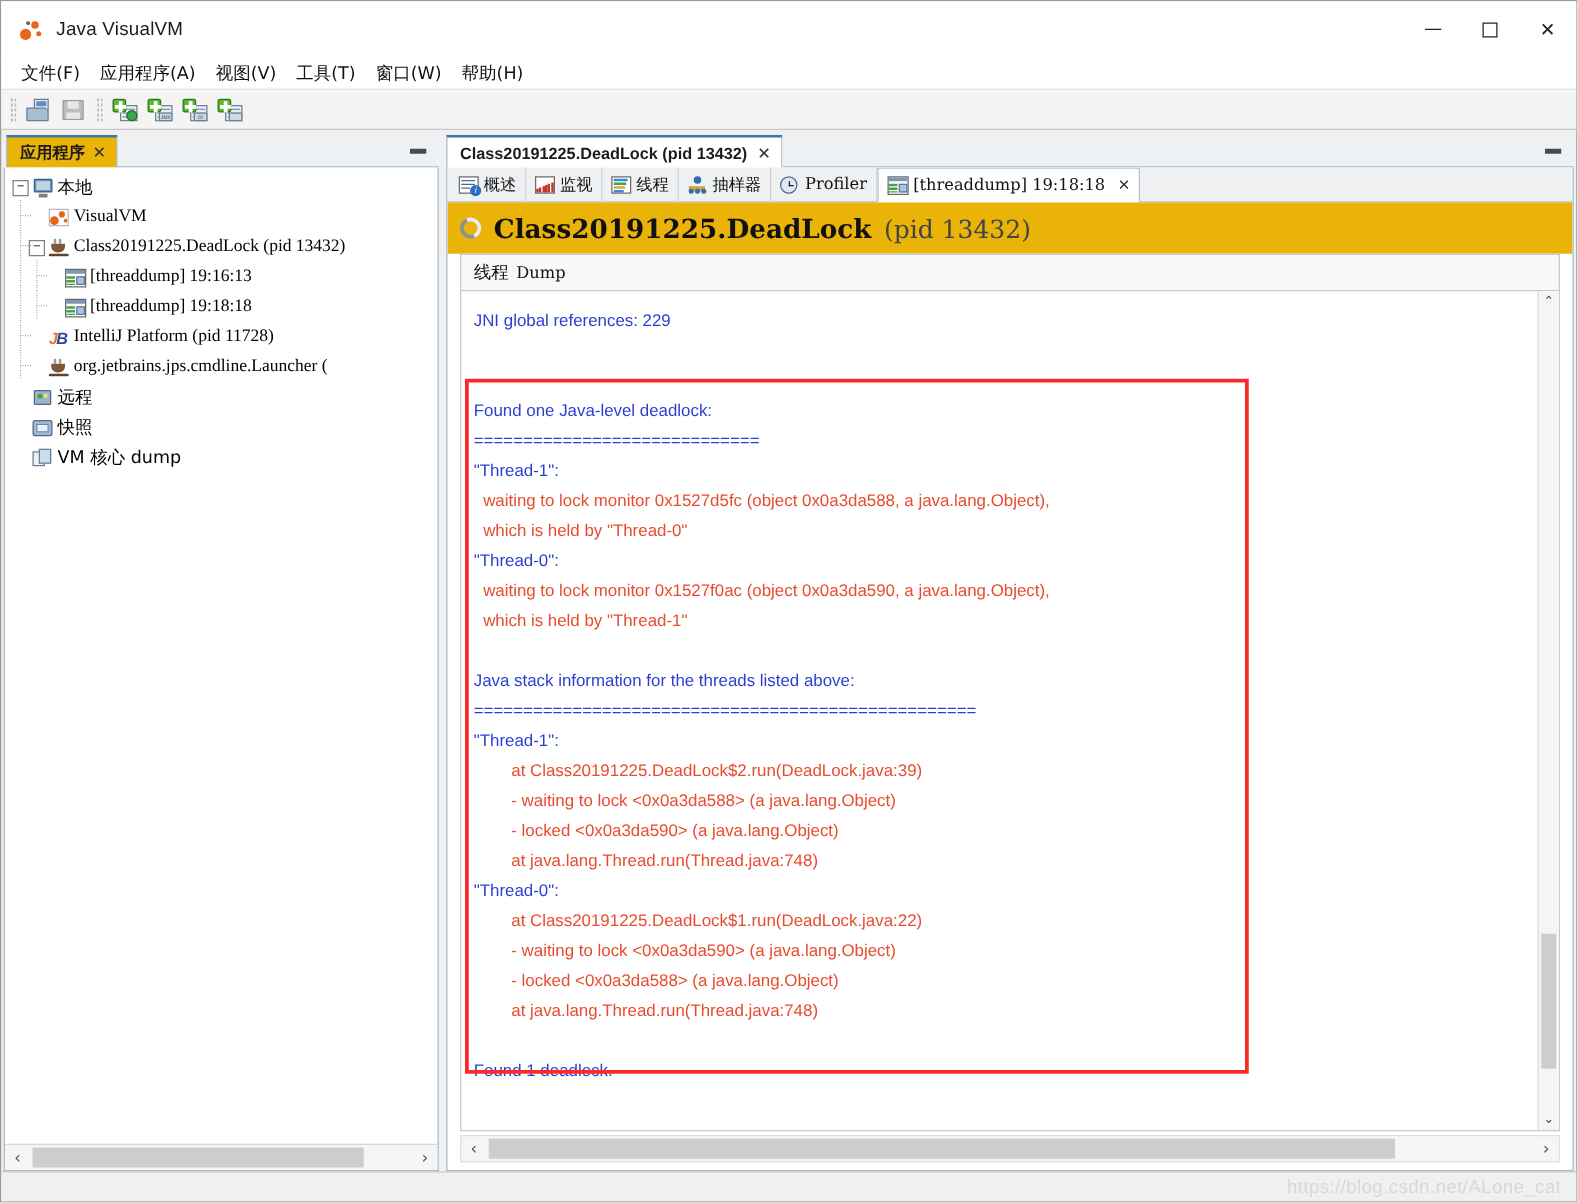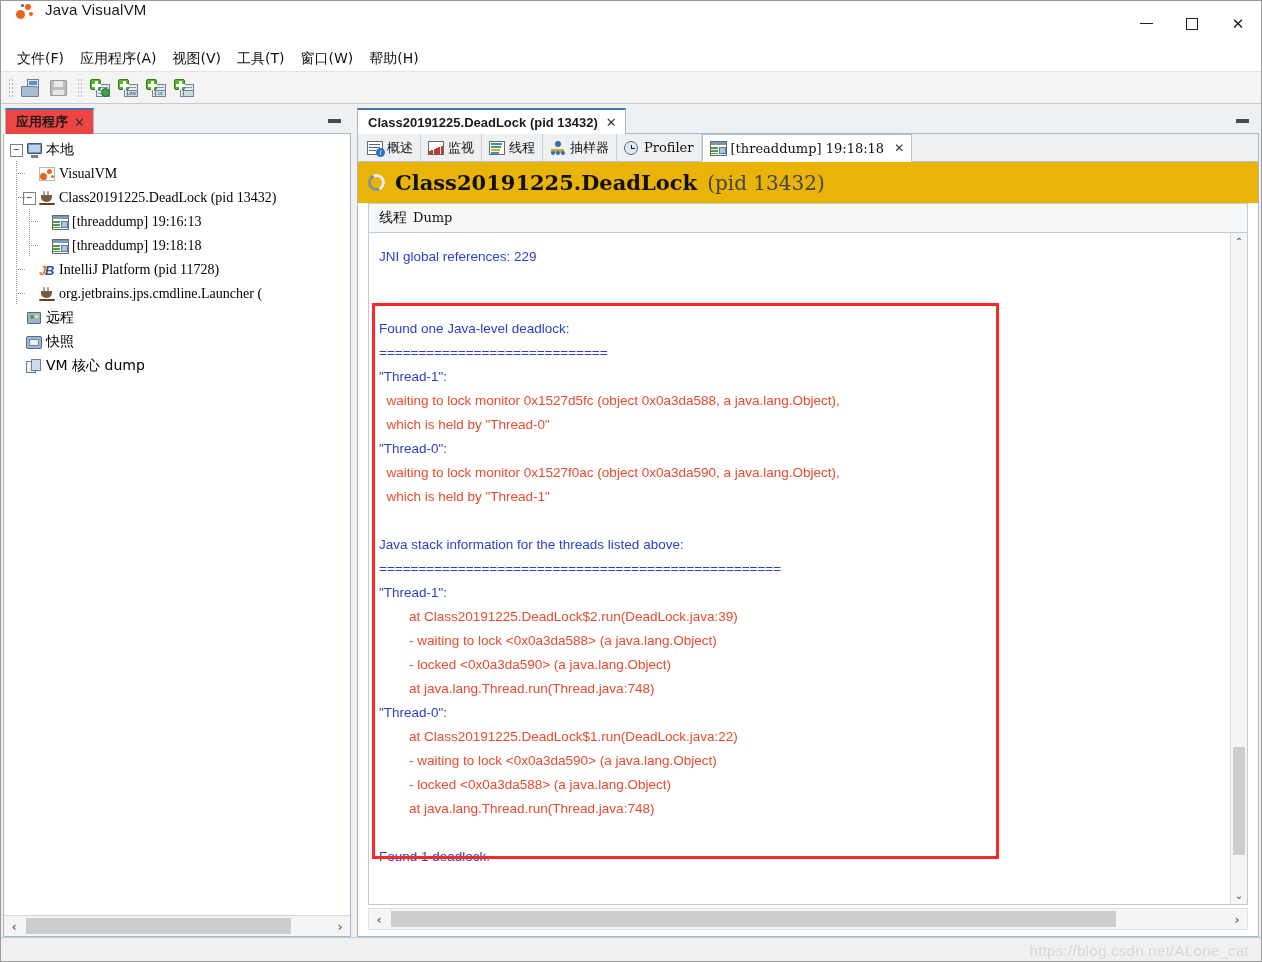--- a/index.html
+++ b/index.html
@@ -17,21 +17,21 @@
   #app {
     position:absolute; inset:0;
     border:1px solid #9a9a9a;
     background:#f0f0f0;
     display:flex; flex-direction:column;
   }
 
   
   .titlebar {
     height:45px; background:#ffffff;
-    display:flex; 
+    display:flex; align-items:center;
     flex:0 0 auto;
   }
   .title-icon {
     width:20px; height:20px; margin-left:14px; margin-right:10px;
     position:relative; flex:0 0 auto;
   }
   .title-icon .blob { position:absolute; border-radius:50%; background:#e8661b; }
   .title-icon .b1 { width:9px; height:9px; left:1px; top:9px; }
   .title-icon .b2 { width:6px; height:6px; left:10px; top:3px; }
   .title-icon .b3 { width:4px; height:4px; left:14px; top:11px; }
@@ -113,21 +113,21 @@
   .left-panel {
     width:348px; flex:0 0 348px; display:flex; flex-direction:column;
     min-height:0;
   }
   .panel-head {
     height:26px; display:flex; align-items:stretch;
     background:#f0f0f0; position:relative;
   }
   .panel-tab {
     display:flex; align-items:center; gap:6px;
-    background:#ef4444; border:1px solid #a7b8cc; border-bottom:none;
+    background:#eab308; border:1px solid #a7b8cc; border-bottom:none;
     border-top:2px solid #3c74ab;
     padding:0 8px 0 10px; margin-left:2px;
     font-weight:bold; font-size:13px; color:#1b1b1b;
     font-family:"DejaVu Sans", sans-serif;
   }
   .panel-tab .x { font-size:13px; font-weight:normal; color:#333; cursor:default; }
   .panel-head-fill { flex:1 1 auto; border-bottom:1px solid #a7b8cc; display:flex; align-items:center; justify-content:flex-end; background:#eef1f4;}
   .panel-min { width:13px; height:4px; background:#4a4a4a; margin-right:10px; }
 
   .tree-box {

